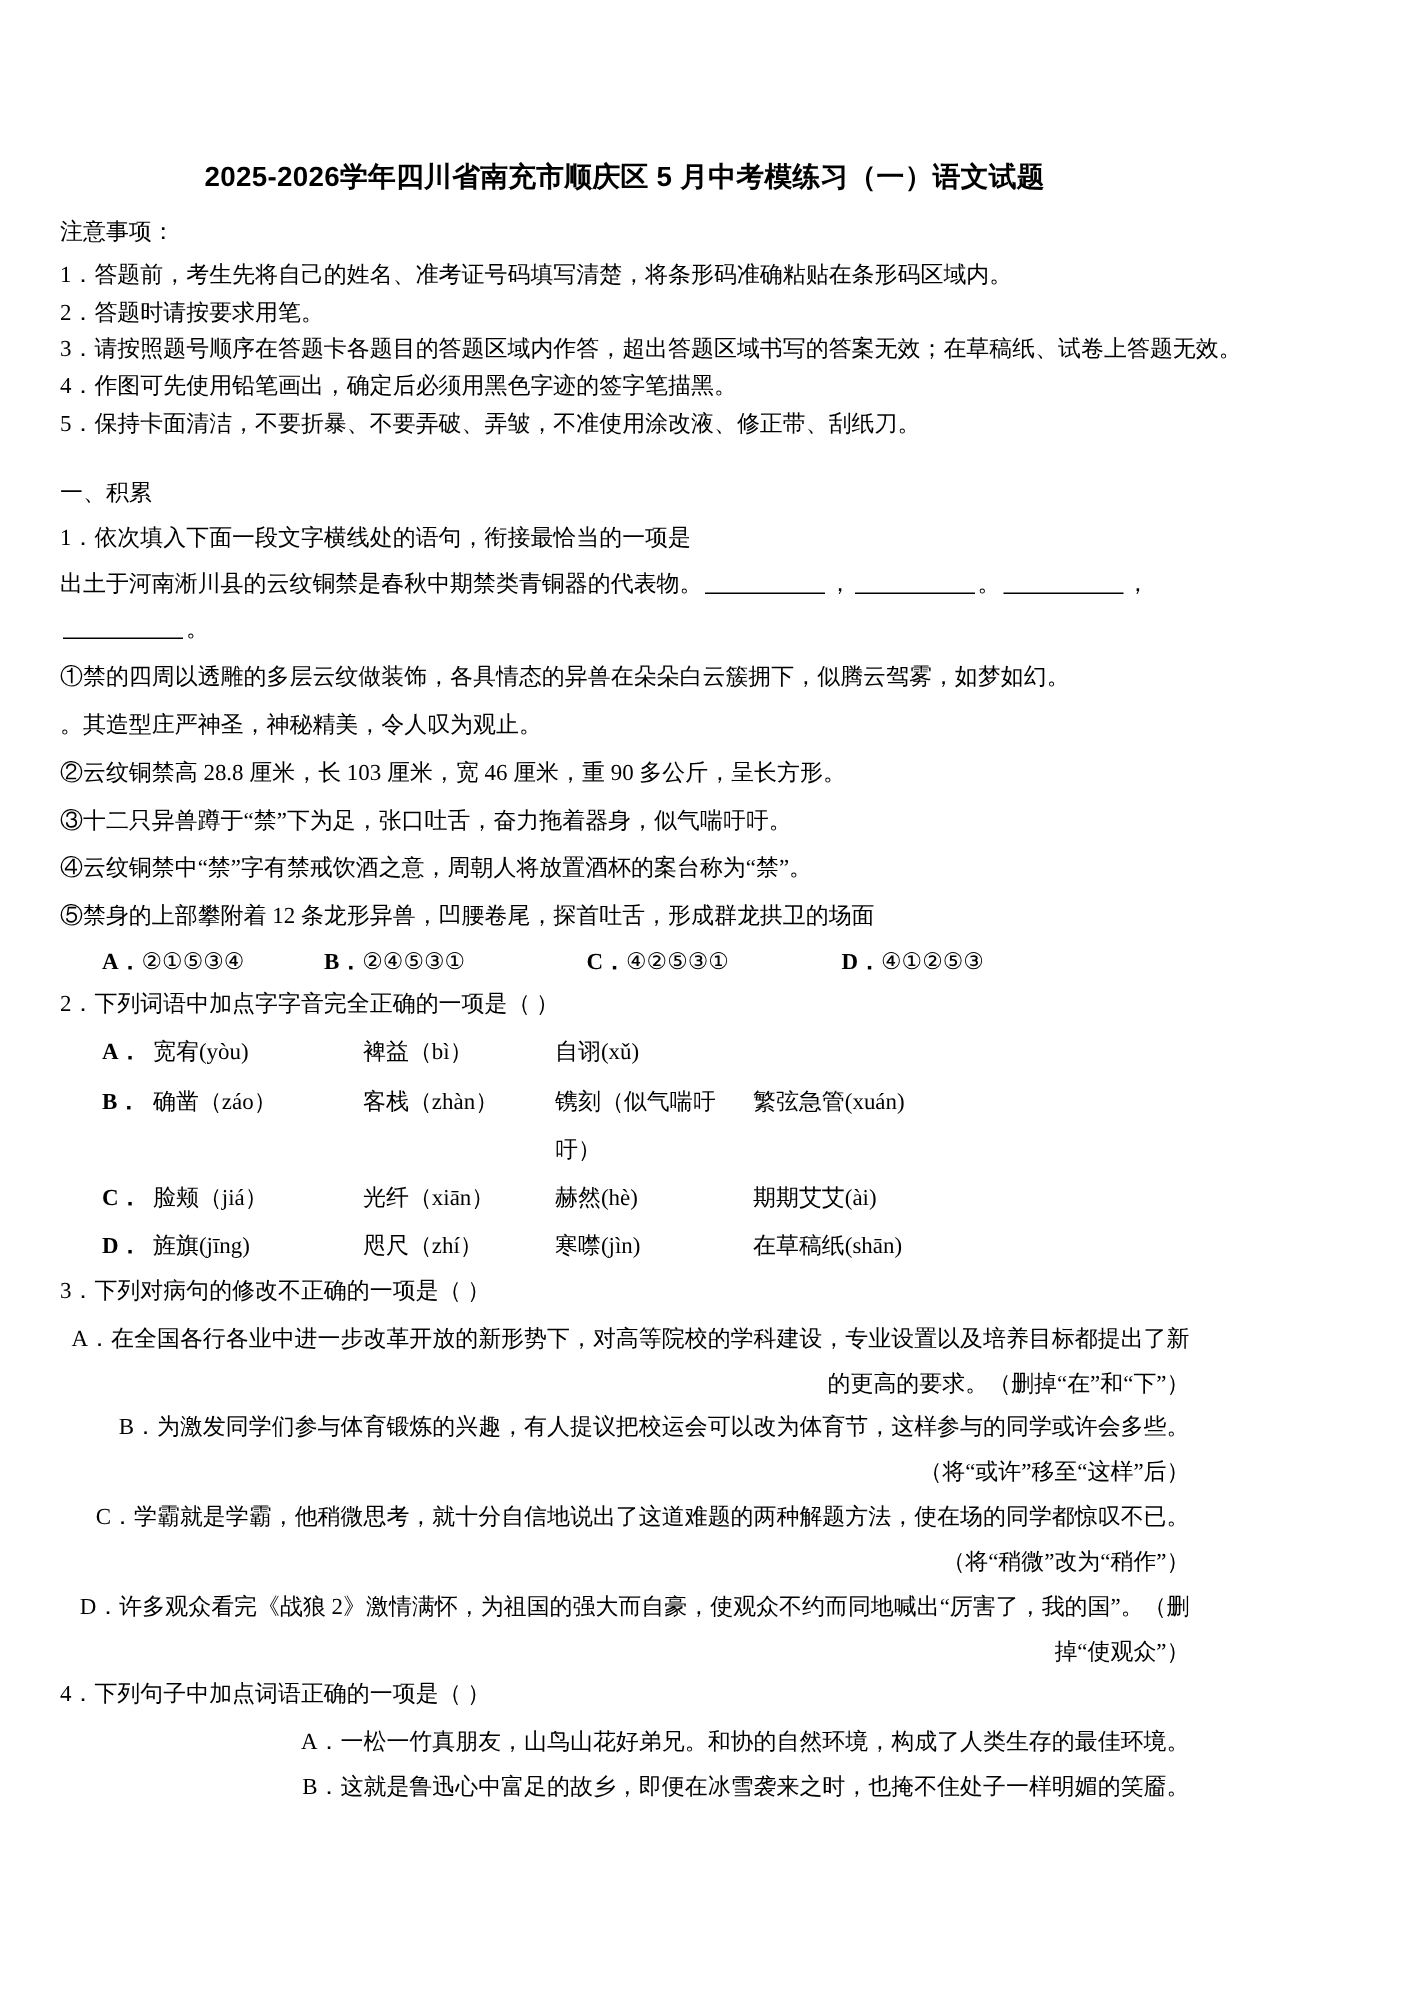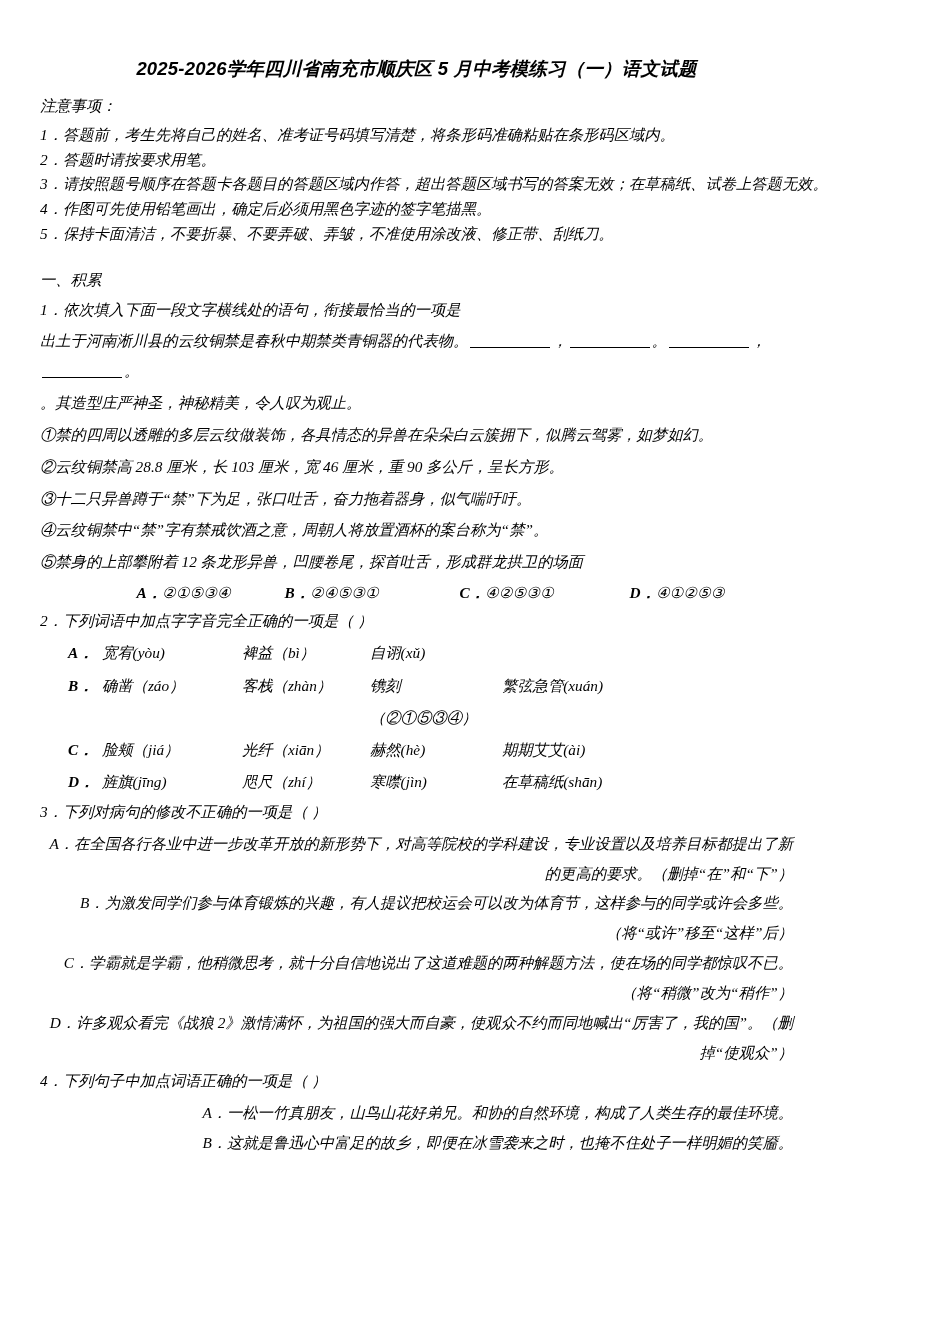--- a/index.html
+++ b/index.html
@@ -12,23 +12,22 @@
     height: 1344px;
     font-family: "Liberation Serif", "DejaVu Serif", serif;
     color: #000000;
     position: relative;
     overflow: hidden;
   }
   .page {
     width: 837px;
     height: 1344px;
     box-sizing: border-box;
-    padding: 56px 44px 0 40px;
+    padding: 105px 44px 0 40px;
     position: relative;
-    font-style: italic;
   }
   .doc-title {
     font-family: "Liberation Sans", "DejaVu Sans", sans-serif;
     font-weight: bold;
     font-size: 18.5px;
     text-align: center;
     letter-spacing: 0.2px;
     margin: 0 0 14px 0;
   }
   .notice-head {
@@ -73,21 +72,20 @@
     font-size: 15.3px;
     line-height: 1.8;
     margin: 2px 0 2px 0;
     display: flex;
   }
   .choices-row .opt {
     white-space: nowrap;
   }
   .optrow-abcd {
     margin-left: 28px;
-    justify-content: center;
   }
   .optrow-abcd .opt:nth-child(1) { width: 148px; }
   .optrow-abcd .opt:nth-child(2) { width: 175px; }
   .optrow-abcd .opt:nth-child(3) { width: 170px; }
   .pinyin-row {
     font-size: 15.3px;
     line-height: 2.1;
     display: flex;
     margin-left: 28px;
   }
@@ -126,23 +124,23 @@
     <li>5．保持卡面清洁，不要折暴、不要弄破、弄皱，不准使用涂改液、修正带、刮纸刀。</li>
   </ul>
 
   <div class="section-title">一、积累</div>
 
   <div class="q">1．依次填入下面一段文字横线处的语句，衔接最恰当的一项是</div>
 
   <div class="q-body">
     <span>出土于河南淅川县的云纹铜禁是春秋中期禁类青铜器的代表物。</span><span class="blank"></span>，<span class="blank"></span>。<span class="blank"></span>，<span class="blank"></span>。
   </div>
+  <div class="q-body">①禁的四周以透雕的多层云纹做装饰，各具情态的异兽在朵朵白云簇拥下，似腾云驾雾，如梦如幻。</div>
+
   <div class="q-body">。其造型庄严神圣，神秘精美，令人叹为观止。</div>
-
-  <div class="q-body">①禁的四周以透雕的多层云纹做装饰，各具情态的异兽在朵朵白云簇拥下，似腾云驾雾，如梦如幻。</div>
   <div class="q-body">②云纹铜禁高 28.8 厘米，长 103 厘米，宽 46 厘米，重 90 多公斤，呈长方形。</div>
   <div class="q-body">③十二只异兽蹲于“禁”下为足，张口吐舌，奋力拖着器身，似气喘吁吁。</div>
   <div class="q-body">④云纹铜禁中“禁”字有禁戒饮酒之意，周朝人将放置酒杯的案台称为“禁”。</div>
   <div class="q-body">⑤禁身的上部攀附着 12 条龙形异兽，凹腰卷尾，探首吐舌，形成群龙拱卫的场面</div>
 
   <div class="choices-row optrow-abcd">
     <span class="opt"><span class="lbl">A．</span><span>②①⑤③④</span></span>
     <span class="opt"><span class="lbl">B．</span><span>②④⑤③①</span></span>
     <span class="opt"><span class="lbl">C．</span><span>④②⑤③①</span></span>
     <span class="opt"><span class="lbl">D．</span><span>④①②⑤③</span></span>
@@ -153,21 +151,21 @@
   <div class="pinyin-row">
     <span class="lab">A．</span>
     <span class="c1">宽宥(yòu)</span>
     <span class="c2">裨益（bì）</span>
     <span class="c3">自诩(xǔ)</span>
   </div>
   <div class="pinyin-row">
     <span class="lab">B．</span>
     <span class="c1">确凿（záo）</span>
     <span class="c2">客栈（zhàn）</span>
-    <span class="c3">镌刻（②①⑤③④）</span>
+    <span class="c3">镌刻（似气喘吁吁）</span>
     <span class="c4">繁弦急管(xuán)</span>
   </div>
   <div class="pinyin-row">
     <span class="lab">C．</span>
     <span class="c1">脸颊（jiá）</span>
     <span class="c2">光纤（xiān）</span>
     <span class="c3">赫然(hè)</span>
     <span class="c4">期期艾艾(ài)</span>
   </div>
   <div class="pinyin-row">

